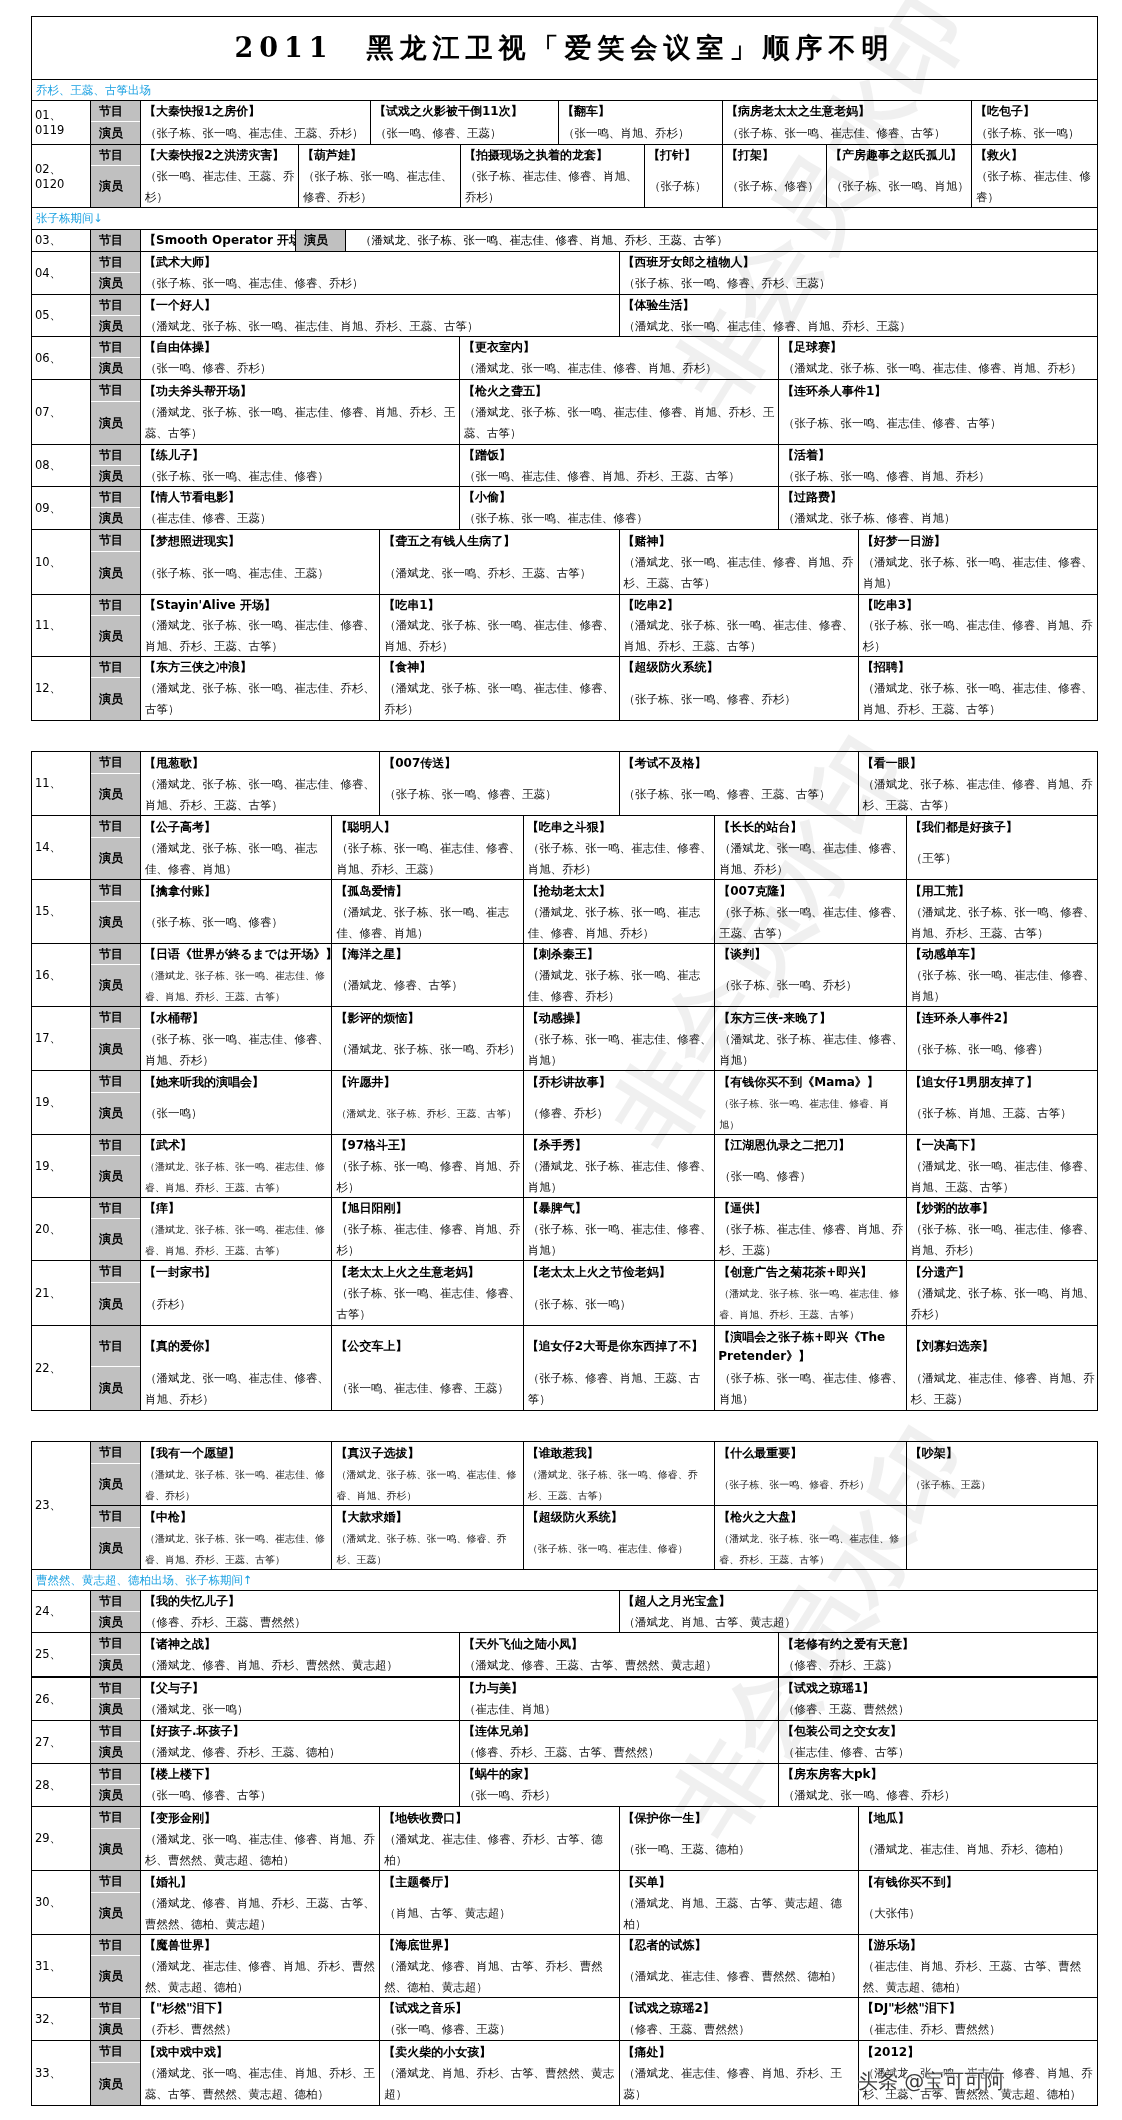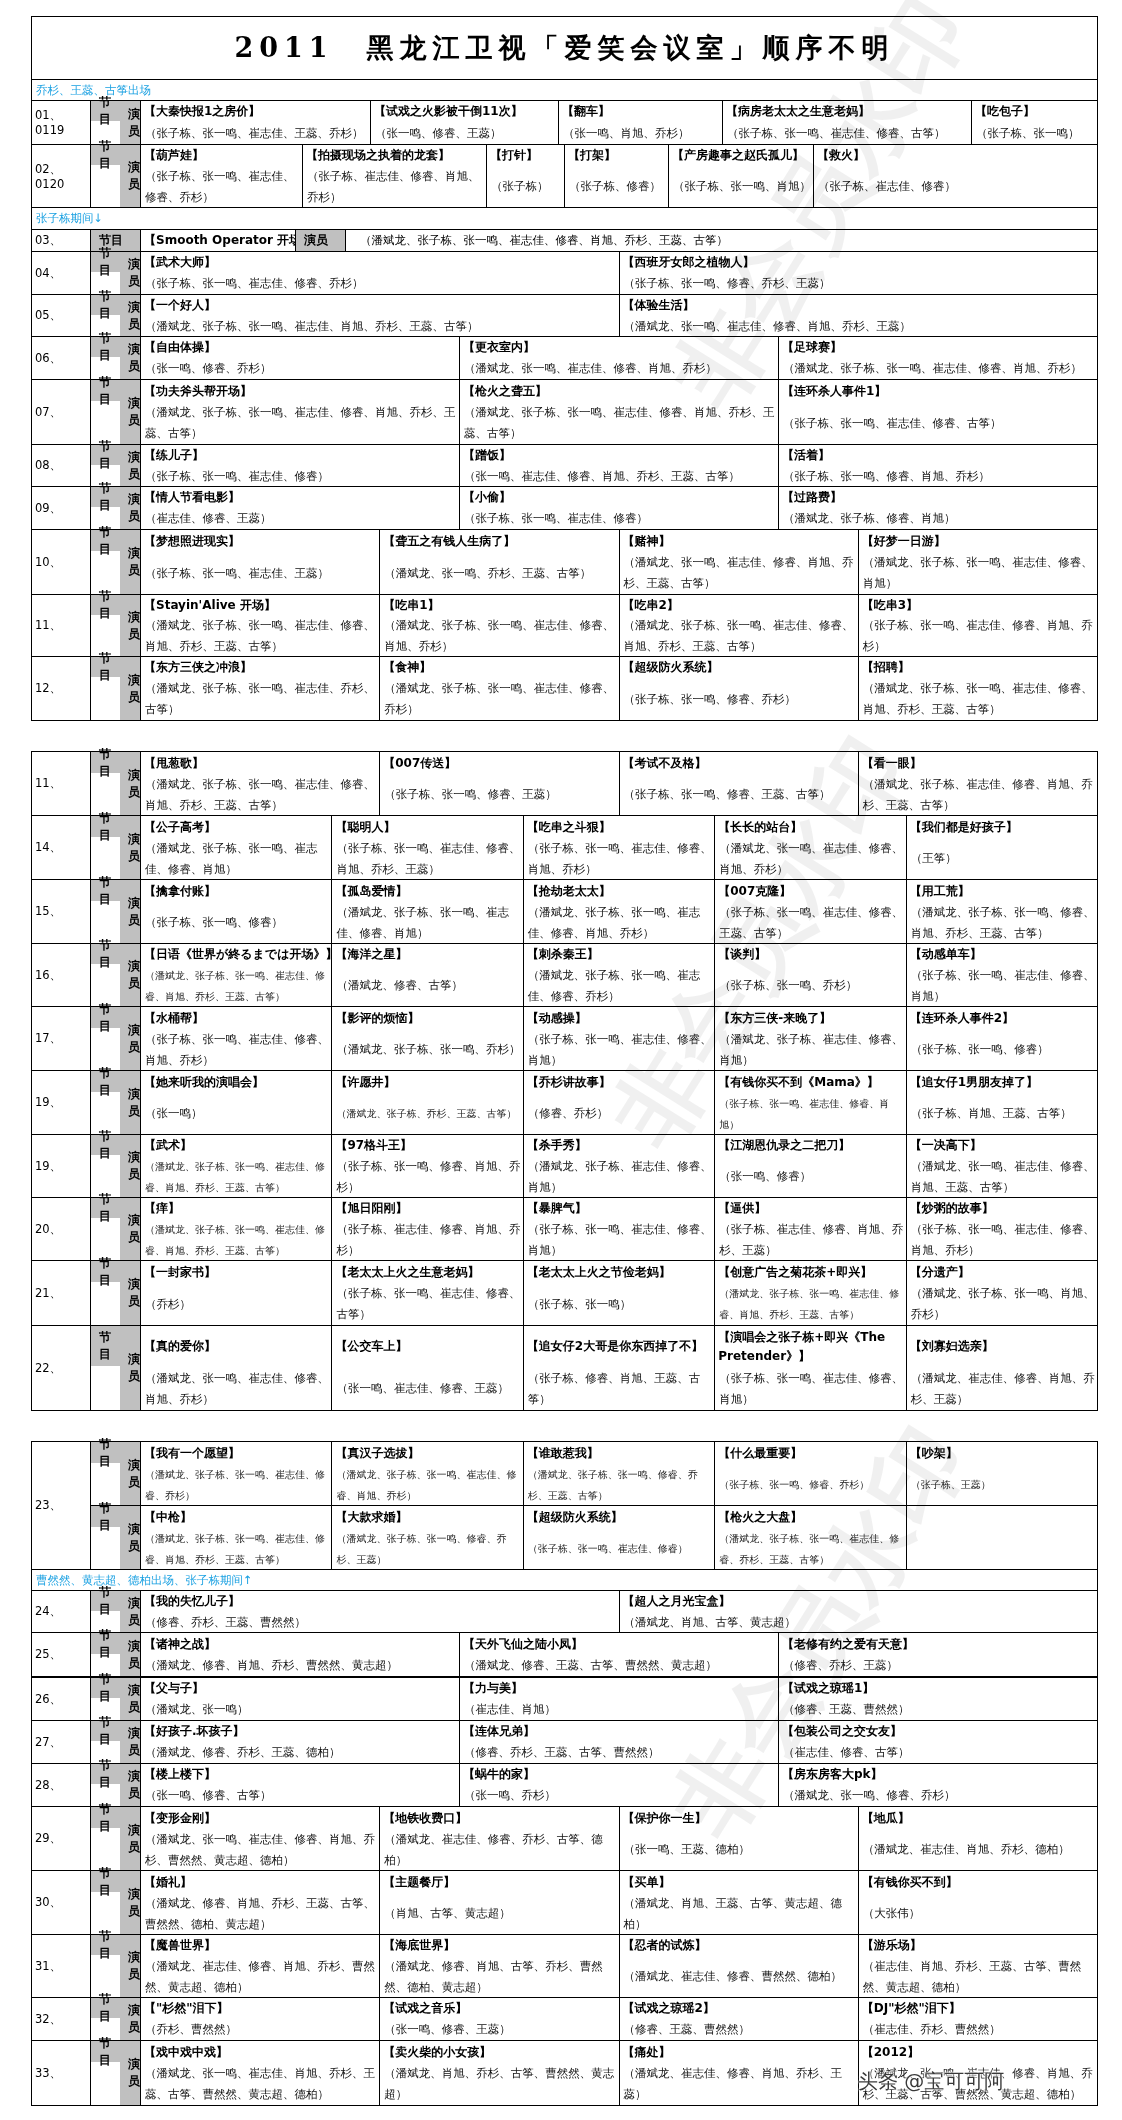--- a/index.html
+++ b/index.html
@@ -11,21 +11,21 @@
 #block2{top:1441px}
 .title-row{height:63px;border-bottom:1px solid #000;display:flex;align-items:center;justify-content:center;font-family:"DejaVu Serif",serif;font-weight:bold;font-size:27px;letter-spacing:6px;color:#000}
 .row{--p:21px;--c:22px;border-bottom:1px solid #000;display:flex}
 .row:last-child{border-bottom:none}
 .section{height:21px;align-items:center;padding-left:4px;color:#1ba1e2;font-size:11.5px;}
 .episode{height:calc(var(--p) + var(--c))}
 .ep{flex:0 0 58px;display:flex;align-items:center;padding-left:3px;font-size:11.5px}
 .stack{flex:1;display:flex;flex-direction:column;min-width:0}
 .sub{flex:1;display:flex;min-height:0}
 .sub + .sub{border-top:1px solid #000}
-.labels{flex:0 0 50px;display:flex;flex-direction:row;border-left:1px solid #000}
+.labels{flex:0 0 50px;display:flex;flex-direction:column;border-left:1px solid #000}
 .lab{background:#c0c0c0;display:flex;align-items:center;padding-left:8px;font-size:12px;font-weight:bold}
 .lp{height:var(--p);border-bottom:1px solid #fff}
 .lc{flex:1}
 .lab-full{flex:1}
 .cell{flex:1 1 0;min-width:0;border-left:1px solid #000;display:flex;flex-direction:column}
 .ptitle{height:var(--p);display:flex;align-items:center;padding-left:3px;font-size:12px;font-weight:bold;white-space:nowrap;overflow:hidden}
 .cast{flex:1;display:flex;align-items:center;padding:0 2px 0 4px;font-size:11.5px;line-height:21px;overflow:hidden;color:#111}
 
 .in-title{flex:0 0 155px;border-left:1px solid #000;display:flex;align-items:center;padding-left:3px;font-size:12px;font-weight:bold;white-space:nowrap;overflow:hidden}
 .in-lab{flex:0 0 50px;border-left:1px solid #000;display:flex;flex-direction:column}
@@ -100,20 +100,24 @@
       </div>
     </div>
     <div class="row episode" id="r02">
       <div class="ep">02、0120</div>
       <div class="stack">
         <div class="sub">
           <div class="labels">
             <div class="lab lp">节目</div>
             <div class="lab lc">演员</div>
           </div>
+          <div class="cell c1">
+            <div class="ptitle">【大秦快报2之洪涝灾害】</div>
+            <div class="cast">（张一鸣、崔志佳、王蕊、乔杉）</div>
+          </div>
           <div class="cell c2">
             <div class="ptitle">【葫芦娃】</div>
             <div class="cast">（张子栋、张一鸣、崔志佳、修睿、乔杉）</div>
           </div>
           <div class="cell c3">
             <div class="ptitle">【拍摄现场之执着的龙套】</div>
             <div class="cast">（张子栋、崔志佳、修睿、肖旭、乔杉）</div>
           </div>
           <div class="cell c4">
             <div class="ptitle">【打针】</div>

